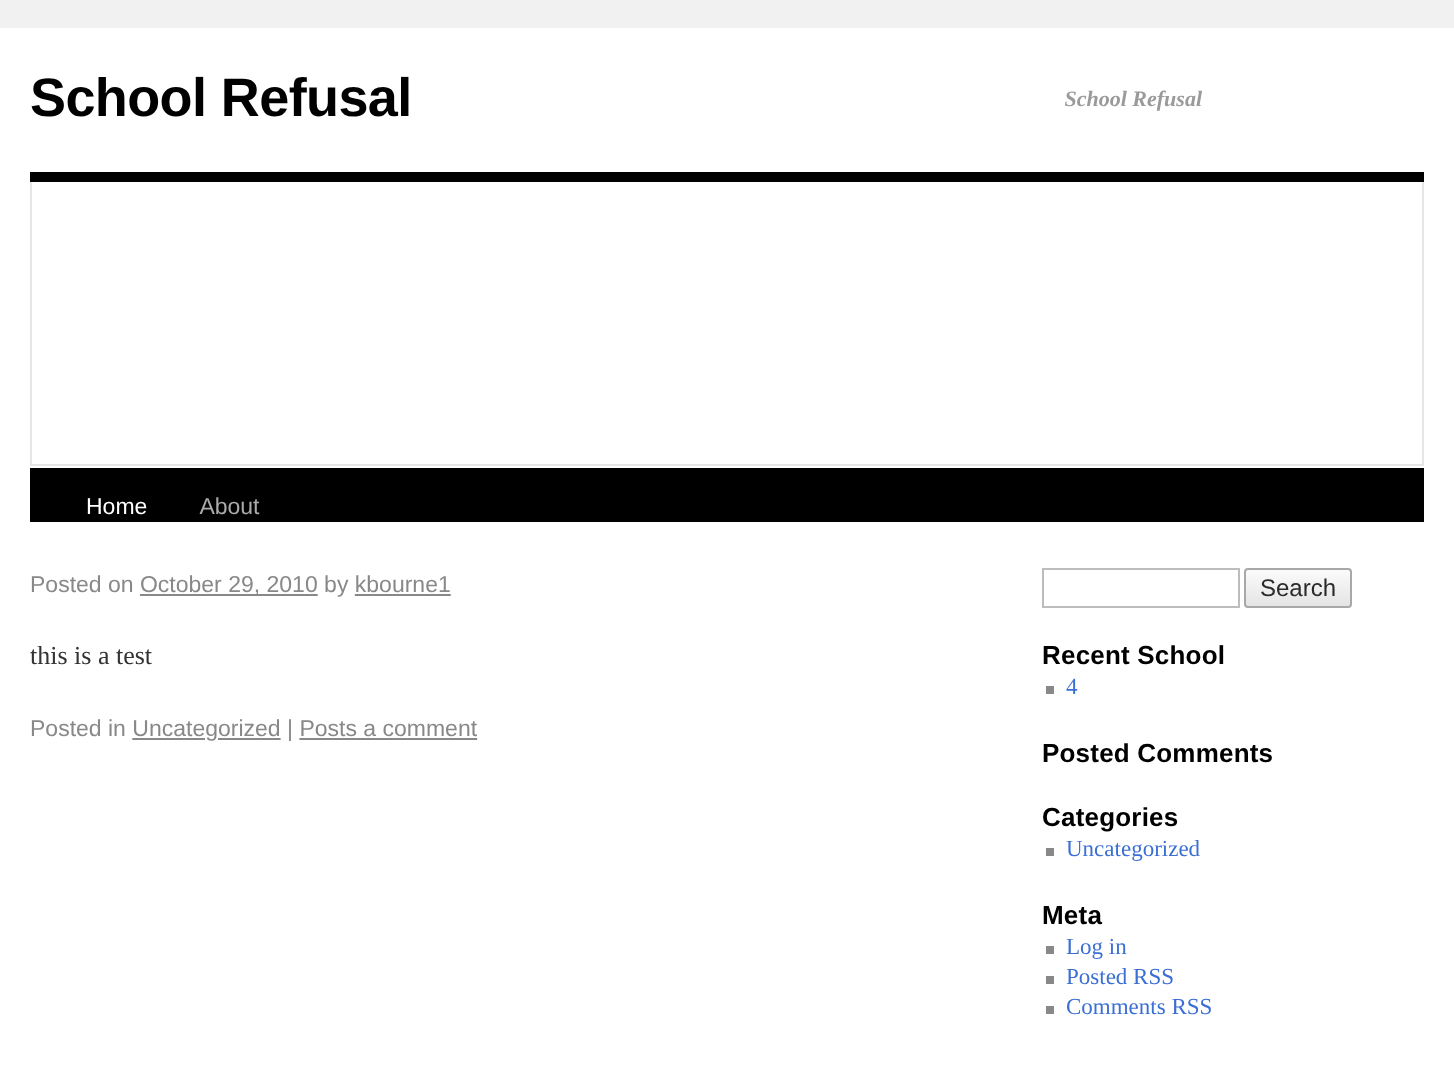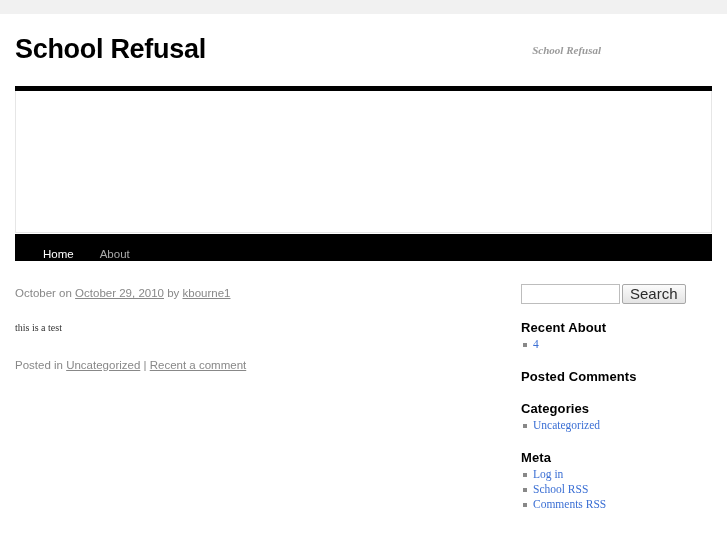--- a/index.html
+++ b/index.html
@@ -130,21 +130,21 @@
     color: #888888;
   }
   .entry-meta { margin: 0 0 0 0; }
   .entry-meta a,
   .entry-utility a {
     color: #888888;
     text-decoration: underline;
   }
   .entry-content {
     font-family: "Liberation Serif", serif;
-    font-size: 10px;
+    font-size: 13px;
     line-height: 20px;
     color: #333333;
     margin: 16px 0 18px 0;
   }
   .entry-content p { margin: 0; }
   .entry-utility { margin: 0; }
 
   
   .widget {
     margin: 0 0 17px 0;
@@ -207,21 +207,21 @@
     margin: 0;
   }
   .search-submit {
     margin-left: 2px;
     height: 20px;
     padding: 0 7px;
     border: 1px solid #a8a8a8;
     border-radius: 2px;
     background: linear-gradient(#fbfbfb, #e4e4e4);
     font-family: "Liberation Sans", sans-serif;
-    font-size: 15px;
+    font-size: 12px;
     color: #2b2b2b;
     cursor: pointer;
     box-sizing: border-box;
     line-height: 18px;
   }
 </style>
 </head>
 <body>
 
 <div class="top-strip"></div>
@@ -249,45 +249,45 @@
       </li>
     </ul>
   </div>
 
   <div class="main">
 
     <div class="content">
       <div class="post">
 
         <div class="entry-meta">
-          <span>October on </span><a href="#">October 29, 2010</a><span> by </span><a href="#">kbourne1</a>
+          <span>Posted on </span><a href="#">October 29, 2010</a><span> by </span><a href="#">kbourne1</a>
         </div>
 
         <div class="entry-content">
           <p>this is a test</p>
         </div>
 
         <div class="entry-utility">
-          <span>Posted in </span><a href="#">Uncategorized</a><span> | </span><a href="#">Recent a comment</a>
+          <span>Posted in </span><a href="#">Uncategorized</a><span> | </span><a href="#">Posts a comment</a>
         </div>
 
       </div>
     </div>
 
     <div class="sidebar">
 
       <div class="widget widget-search">
         <form class="search-form">
           <input type="text" class="search-field" placeholder="" style="">
           <button type="submit" class="search-submit">Search</button>
         </form>
       </div>
 
       <div class="widget">
-        <h3 class="widget-title">Recent About</h3>
+        <h3 class="widget-title">Recent School</h3>
         <ul>
           <li>
             <a href="#">4</a>
           </li>
         </ul>
       </div>
 
       <div class="widget">
         <h3 class="widget-title">Posted Comments</h3>
         <ul></ul>
@@ -303,21 +303,21 @@
         </ul>
       </div>
 
       <div class="widget">
         <h3 class="widget-title">Meta</h3>
         <ul>
           <li>
             <a href="#">Log in</a>
           </li>
           <li>
-            <a href="#">School RSS</a>
+            <a href="#">Posted RSS</a>
           </li>
           <li>
             <a href="#">Comments RSS</a>
           </li>
 
         </ul>
       </div>
 
     </div>
   </div>

